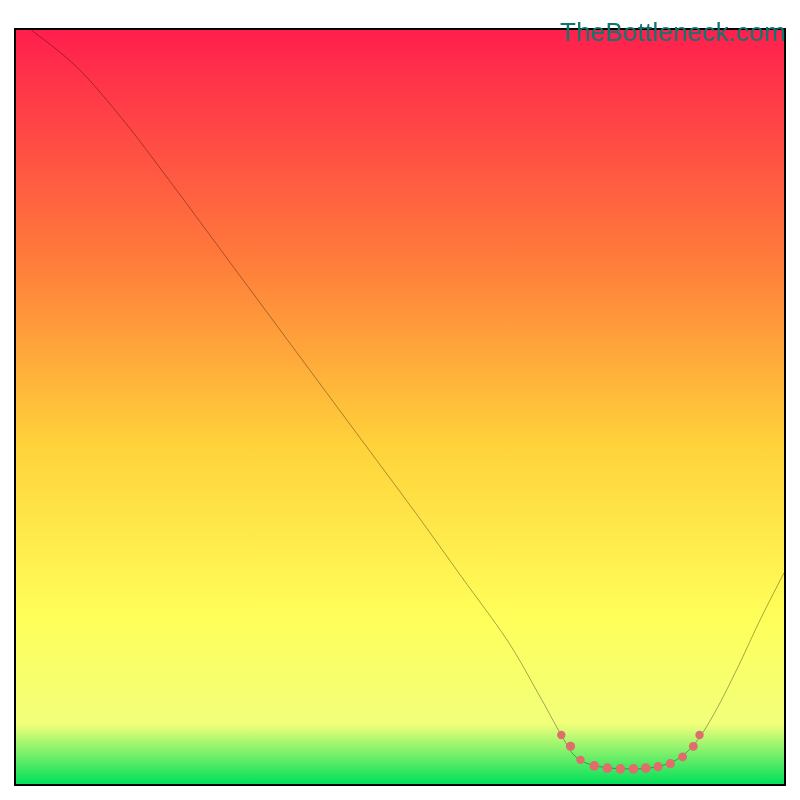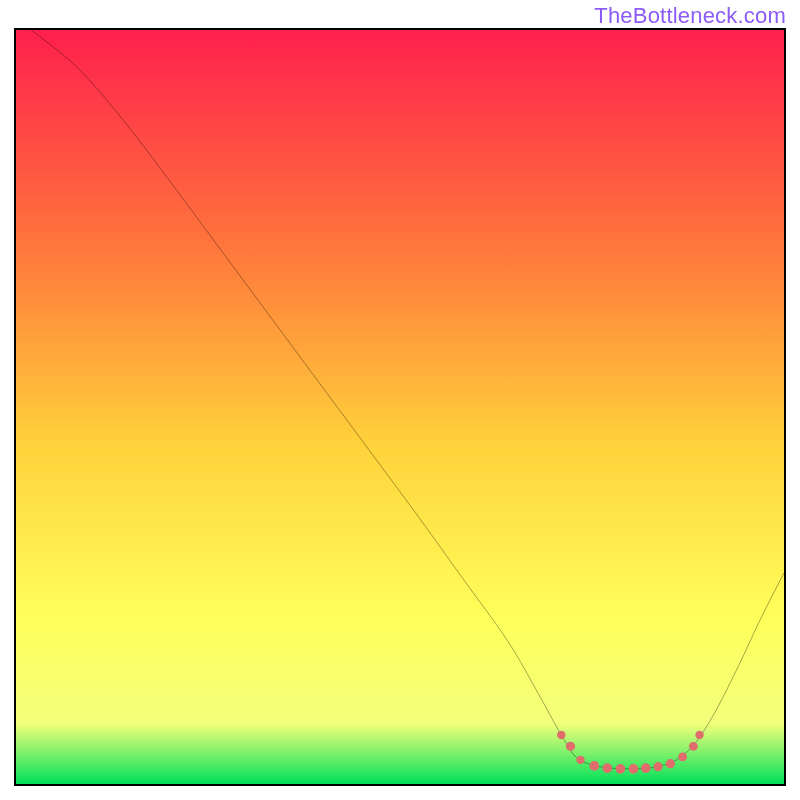--- a/index.html
+++ b/index.html
@@ -11,25 +11,25 @@
     font-family: Arial, Helvetica, sans-serif;
     overflow: hidden;
   }
   .container {
     position: relative;
     width: 800px;
     height: 800px;
   }
   .watermark {
     position: absolute;
-    top: 3px;
+    top: 17px;
     right: 14px;
-    font-size: 22px;
+    font-size: 26px;
     font-weight: 500;
-    color: #8b5cf6;
+    color: #0f766e;
     letter-spacing: 0.2px;
     z-index: 30;
   }
   .plot {
     position: absolute;
     left: 14px;
     top: 28px;
     width: 772px;
     height: 758px;
     border: 2.5px solid #000;

